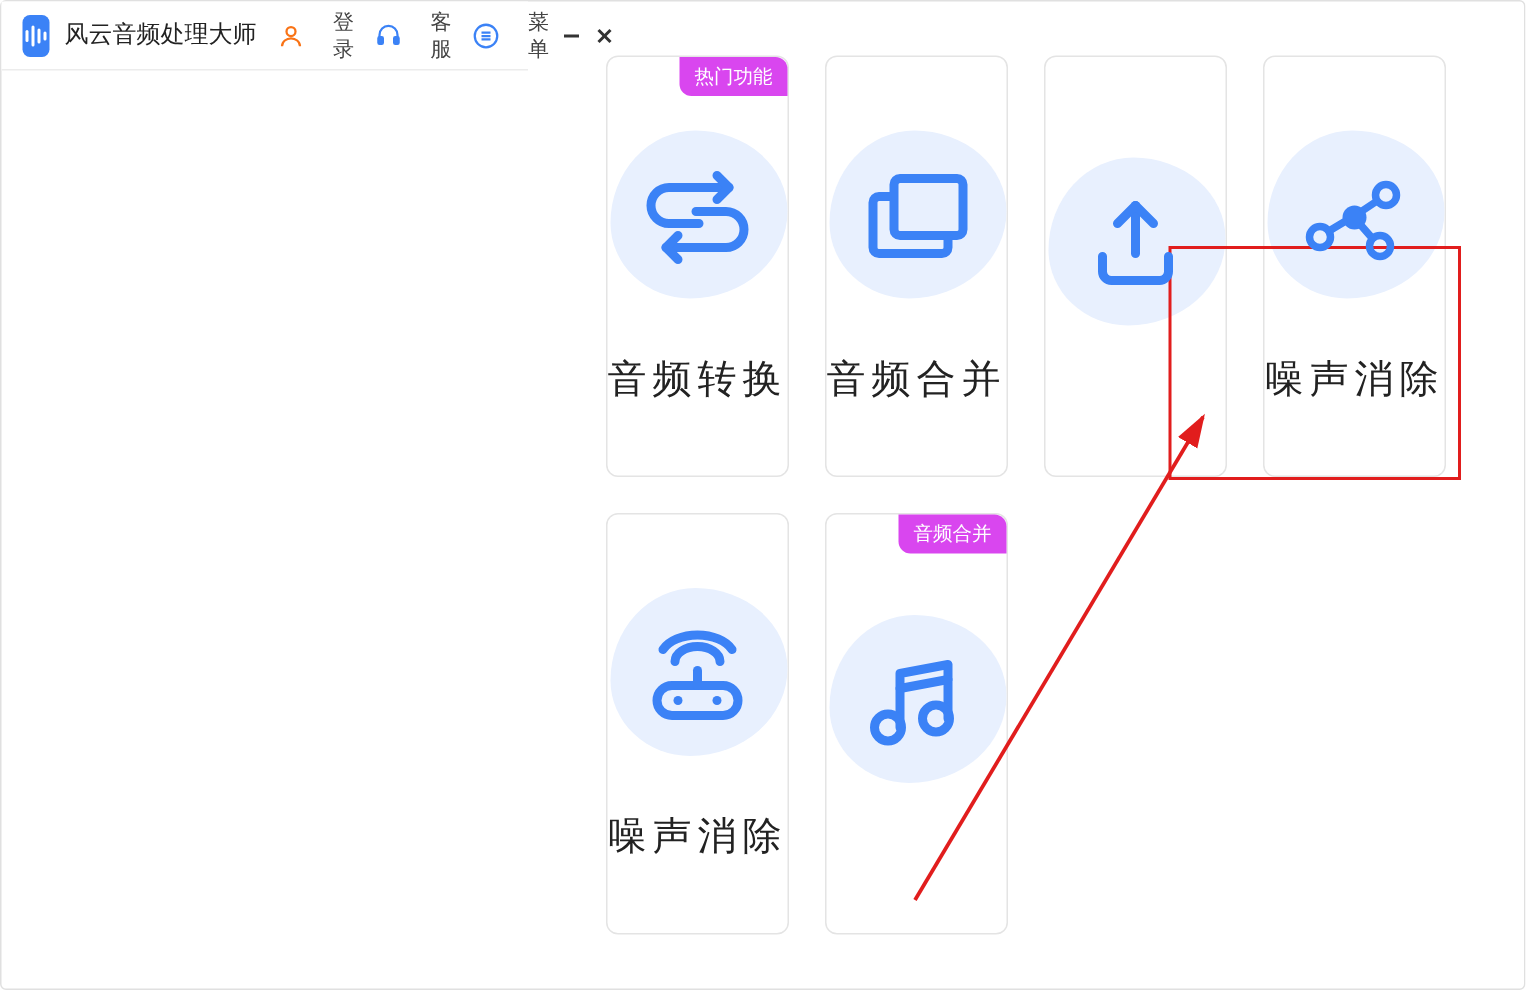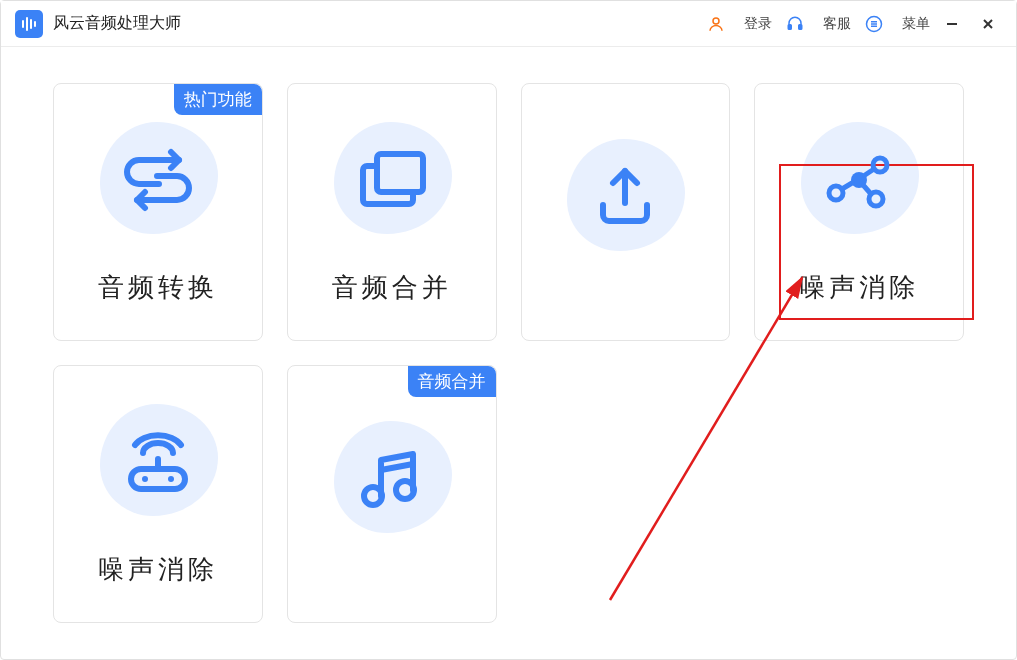--- a/index.html
+++ b/index.html
@@ -11,21 +11,21 @@
     position: relative;
     overflow: hidden;
   }
   .window {
     width: 1017px;
     height: 660px;
     border: 1px solid #e0e0e0;
     border-radius: 4px;
     background: #fff;
     display: flex;
-    flex-direction: column;
+    flex-direction: row;
   }
   .titlebar {
     height: 46px;
     display: flex;
     align-items: center;
     padding: 0 14px;
     border-bottom: 1px solid #ececec;
     background: #fff;
   }
   .app-icon {
@@ -88,23 +88,23 @@
     display: flex;
     flex-direction: column;
     align-items: center;
     justify-content: center;
     cursor: pointer;
   }
   .badge {
     position: absolute;
     top: 0;
     right: 0;
-    background: #3b82f6;
+    background: #d946ef;
     color: #fff;
-    font-size: 17px;
+    font-size: 13px;
     padding: 4px 10px;
     border-radius: 0 8px 0 8px;
   }
   .card-icon-wrap {
     width: 120px;
     height: 120px;
     position: relative;
     margin-bottom: 30px;
     display:flex;
     align-items:center;

